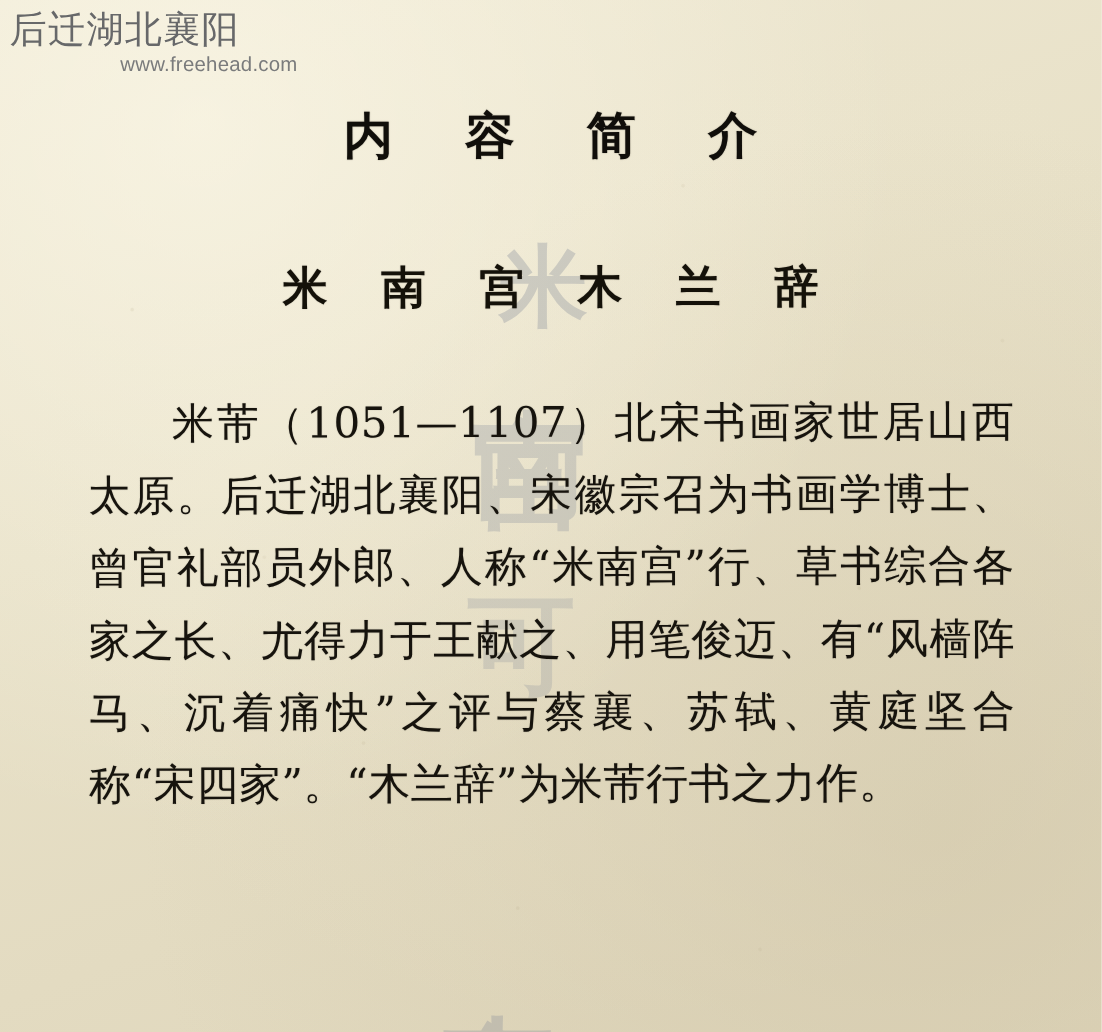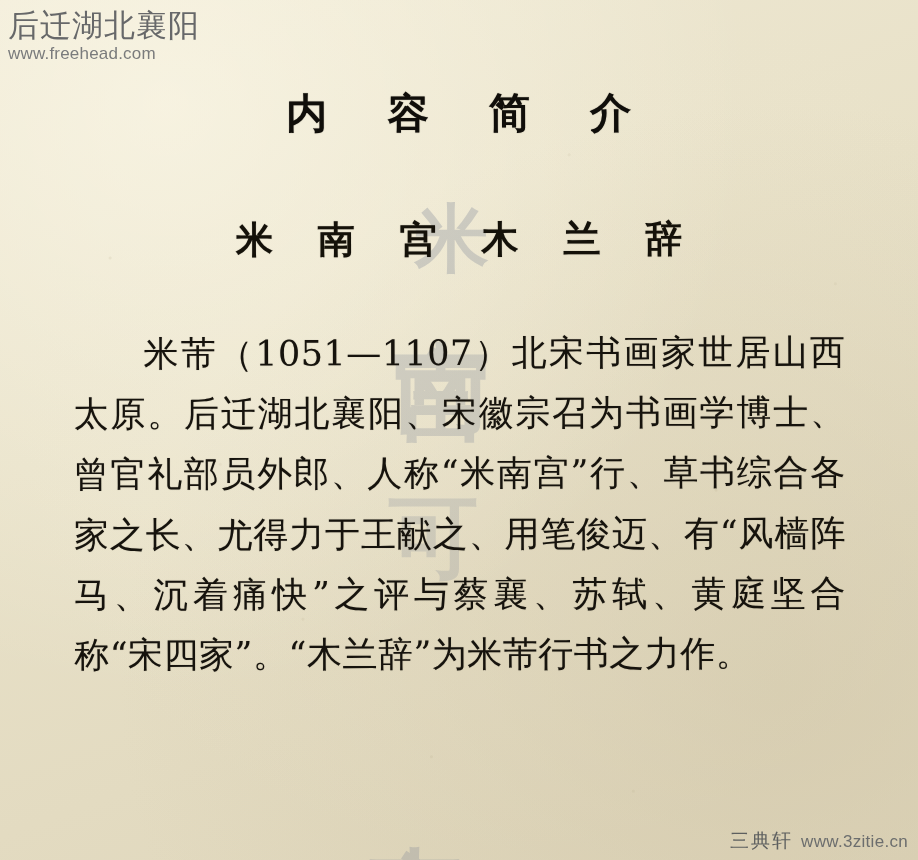--- a/index.html
+++ b/index.html
@@ -79,20 +79,21 @@
     opacity: .88;
     white-space: nowrap;
   }
   #wm-url {
     margin-top: 2px;
     font-family: "Liberation Sans", sans-serif;
     font-size: 17px;
     color: #6d6f72;
     letter-spacing: .2px;
     opacity: .9;
+    text-align: right;
   }
 
   
   #credit {
     position: absolute;
     right: 10px;
     bottom: 6px;
     display: flex;
     align-items: baseline;
     gap: 8px;
@@ -177,18 +178,14 @@
     <div id="doc-title">内 容 简 介</div>
     <div id="doc-subtitle">米 南 宫 木 兰 辞</div>
     <div id="doc-body">米芾（1051—1107）北宋书画家世居山西太原。后迁湖北襄阳、宋徽宗召为书画学博士、曾官礼部员外郎、人称“米南宫”行、草书综合各家之长、尤得力于王献之、用笔俊迈、有“风樯阵马、沉着痛快”之评与蔡襄、苏轼、黄庭坚合称“宋四家”。“木兰辞”为米芾行书之力作。</div>
   </div>
 
   <div id="watermark">
     <div id="wm-logo">后迁湖北襄阳</div>
     <div id="wm-url">www.freehead.com</div>
   </div>
 
-  <div id="credit">
-    <span id="credit-name">三典轩</span>
-    <span id="credit-url">www.3zitie.cn</span>
-  </div>
 
 </div>
 
 </body></html>

